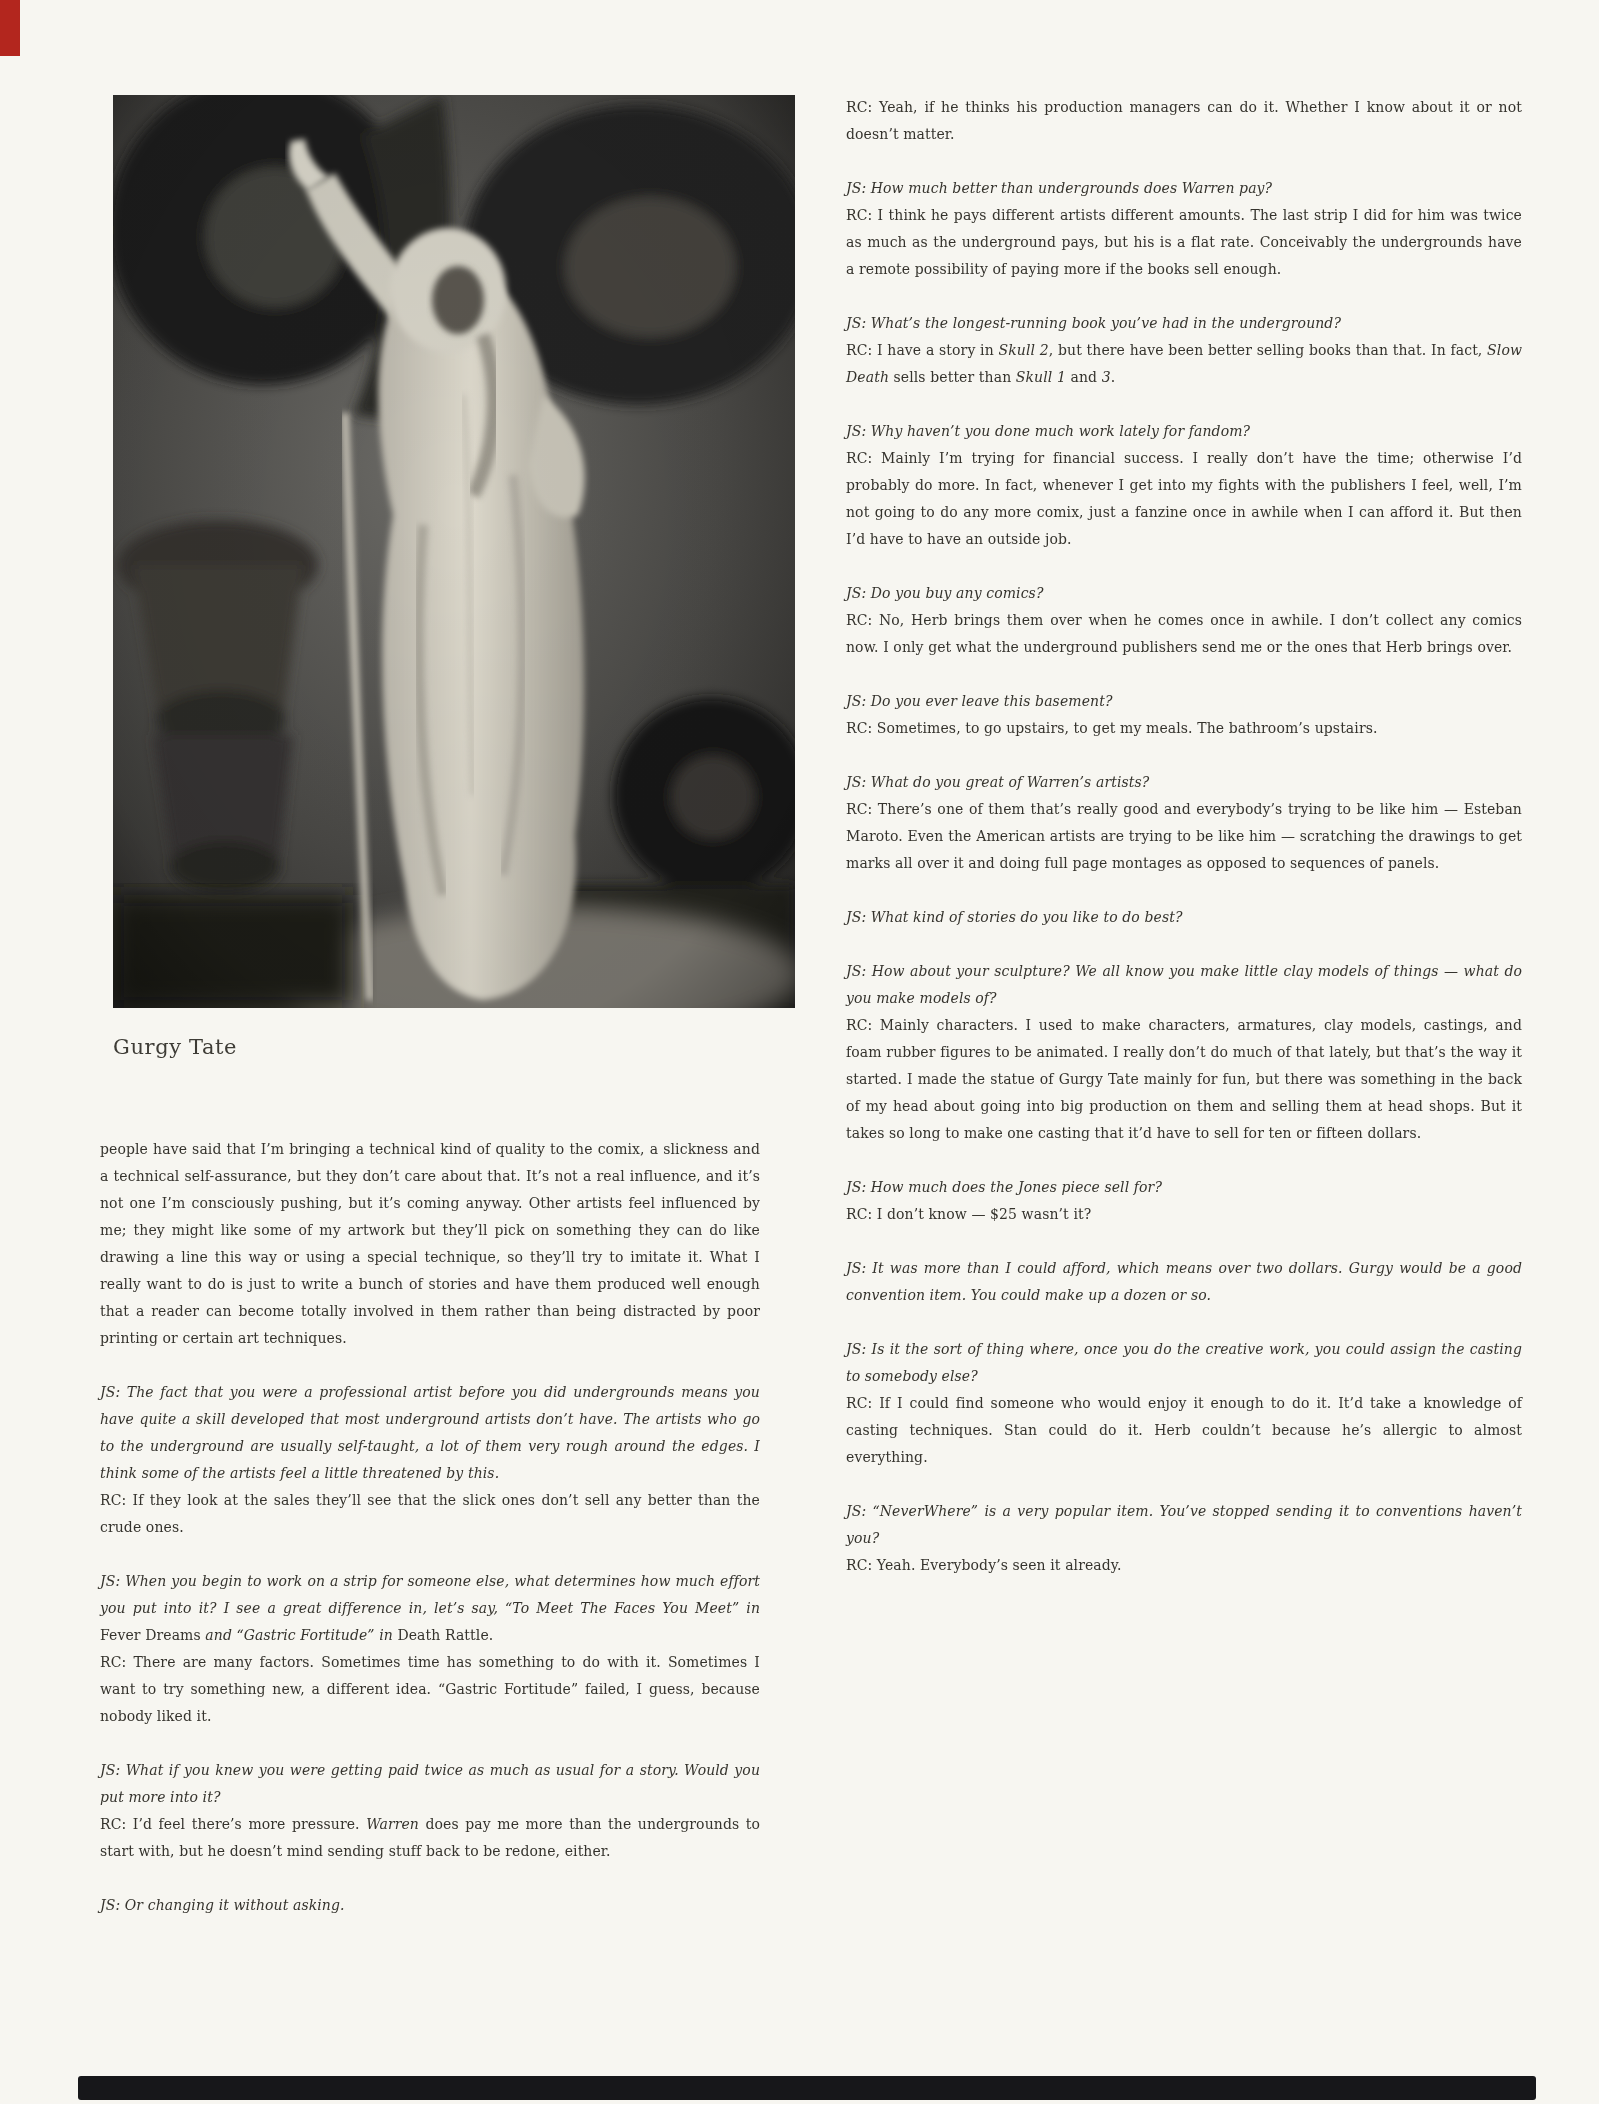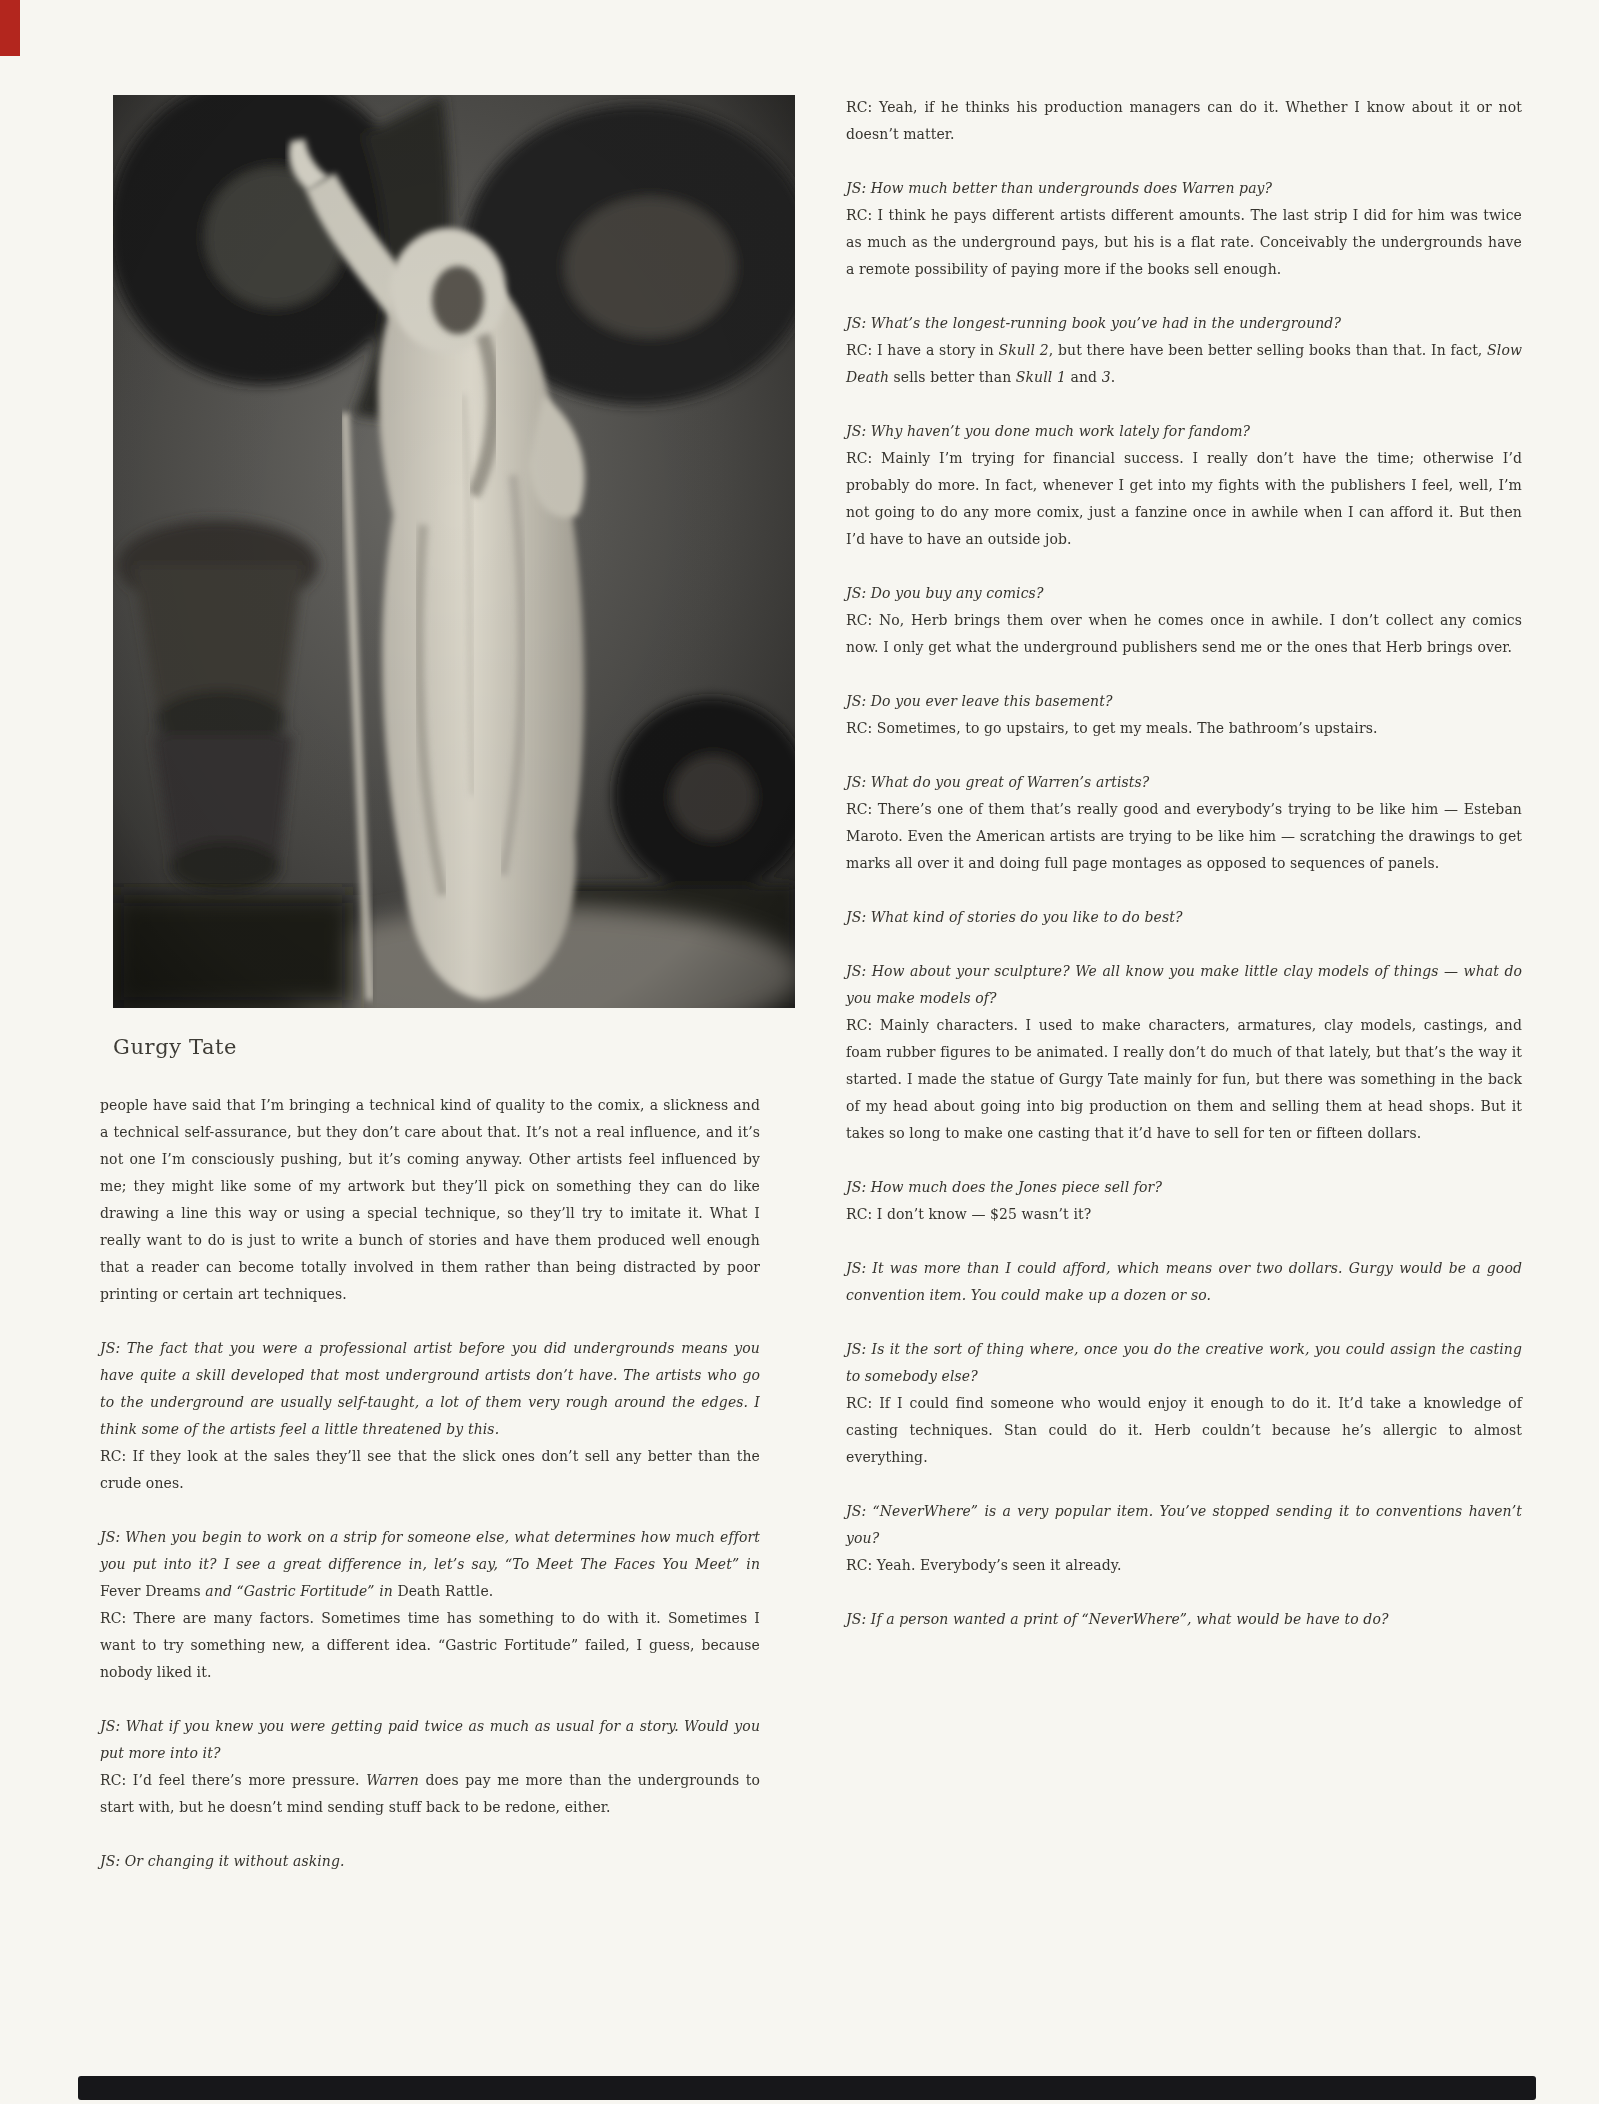--- a/index.html
+++ b/index.html
@@ -12,21 +12,21 @@
     color:#35332d;
     overflow:hidden;
   }
   .col{
     position:absolute;
     text-align:justify;
     font-size:14px;
     line-height:27px;
     letter-spacing:0.1px;
   }
-  .col-left{left:100px;top:1092px;width:660px;}
+  .col-left{left:100px;top:1136px;width:660px;}
   .col-right{left:846px;top:94px;width:676px;}
   .para{margin:0;}
   .para.gap{margin-top:27px;}
   .it{font-style:italic;}
   .ro{font-style:normal;}
   figure.photo{
     position:absolute;left:113px;top:95px;width:682px;height:913px;margin:0;padding:0;
   }
   figure.photo svg{display:block;width:100%;height:100%;}
   .caption{
@@ -146,18 +146,17 @@
       <p class="para js gap"><span class="it">JS: What kind of stories do you like to do best?</span></p>
       <p class="para js gap"><span class="it">JS: How about your sculpture? We all know you make little clay models of things — what do you make models of?</span></p>
       <p class="para rc"><span class="ro">RC: Mainly characters. I used to make characters, armatures, clay models, castings, and foam rubber figures to be animated. I really don’t do much of that lately, but that’s the way it started. I made the statue of Gurgy Tate mainly for fun, but there was something in the back of my head about going into big production on them and selling them at head shops. But it takes so long to make one casting that it’d have to sell for ten or fifteen dollars.</span></p>
       <p class="para js gap"><span class="it">JS: How much does the Jones piece sell for?</span></p>
       <p class="para rc"><span class="ro">RC: I don’t know — $25 wasn’t it?</span></p>
       <p class="para js gap"><span class="it">JS: It was more than I could afford, which means over two dollars. Gurgy would be a good convention item. You could make up a dozen or so.</span></p>
       <p class="para js gap"><span class="it">JS: Is it the sort of thing where, once you do the creative work, you could assign the casting to somebody else?</span></p>
       <p class="para rc"><span class="ro">RC: If I could find someone who would enjoy it enough to do it. It’d take a knowledge of casting techniques. Stan could do it. Herb couldn’t because he’s allergic to almost everything.</span></p>
       <p class="para js gap"><span class="it">JS: “NeverWhere” is a very popular item. You’ve stopped sending it to conventions haven’t you?</span></p>
       <p class="para rc"><span class="ro">RC: Yeah. Everybody’s seen it already.</span></p>
-      <p class="para js gap"><span class="it">JS: If a person wanted a print of “NeverWhere”, what would be have to do?</span></p>
     </div>
 
   <span class="bottom-bar" style="background: rgb(23, 23, 26);"></span>
 
 </div>
 
 </body></html>

